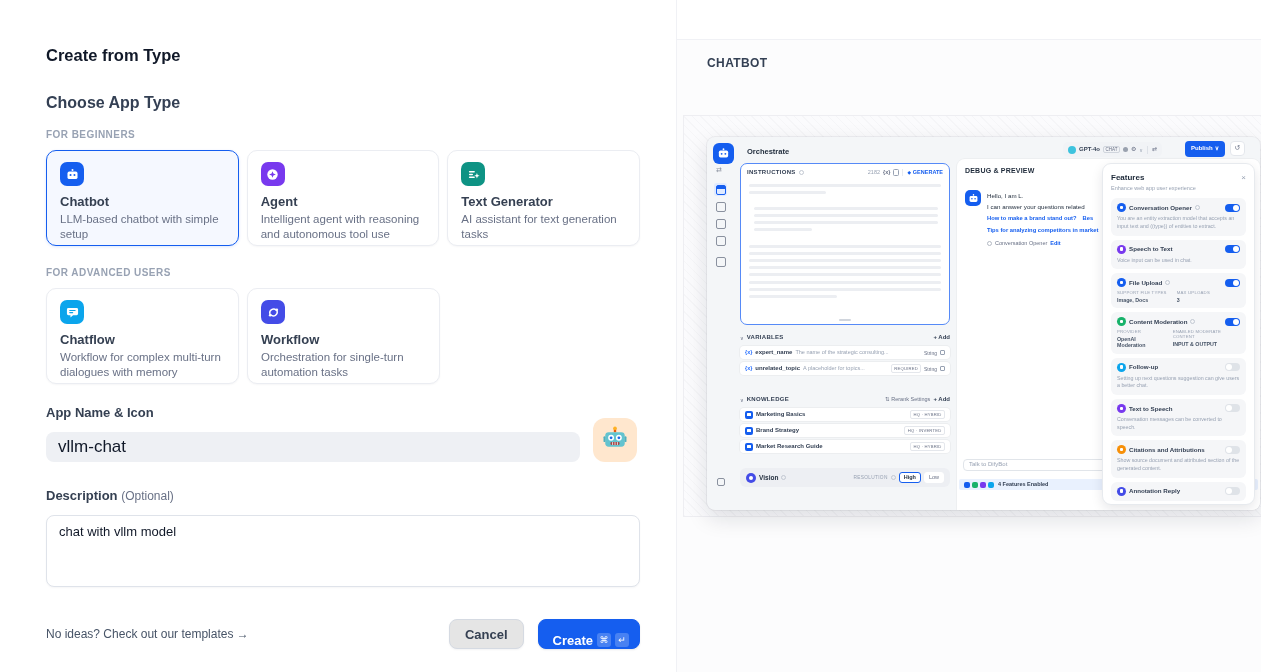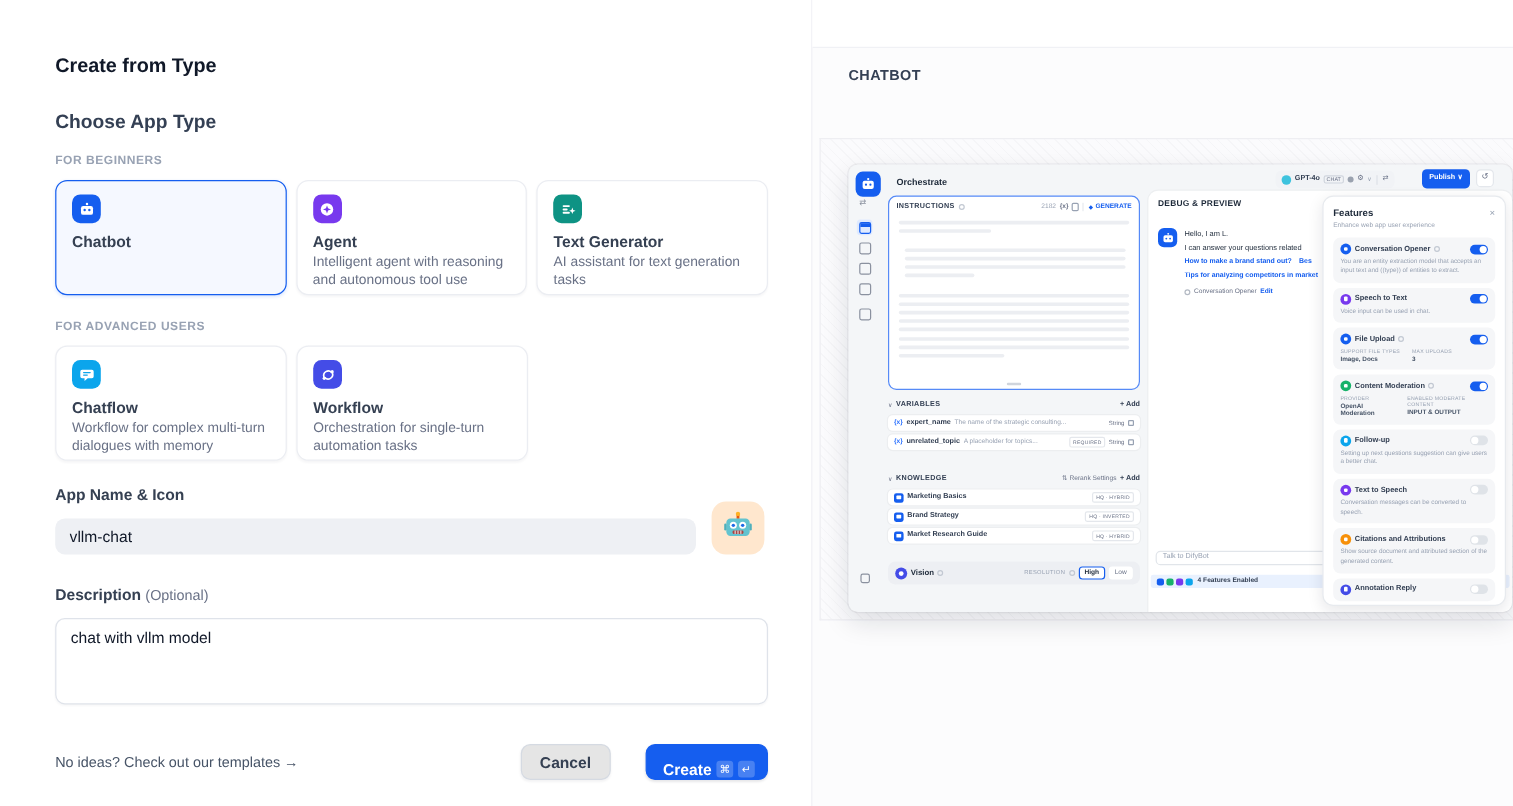--- a/index.html
+++ b/index.html
@@ -13,28 +13,28 @@
 .grp-label{font-size:10px;font-weight:600;color:#98a2b3;letter-spacing:.45px;margin-bottom:10px}
 .cards{display:flex;gap:8px}
 .card{width:193px;height:96px;border:1px solid #ebedf2;border-radius:10px;background:#fff;padding:11px 13px;box-shadow:0 1px 2px rgba(16,24,40,.04);cursor:pointer}
 .card.selected{border:1.5px solid #155eef;background:#f5f8ff;box-shadow:0 1px 3px rgba(21,94,239,.15)}
 .cicon{width:24px;height:24px;border-radius:7px;display:flex;align-items:center;justify-content:center;margin-bottom:8px}
 .ctitle{font-size:13px;font-weight:700;color:#354052;margin-bottom:3px}
 .cdesc{font-size:11.5px;color:#697186;line-height:1.32}
 .field-label{font-size:13px;font-weight:700;color:#354052;margin:12px 0 12px}
 .field-label .opt{font-weight:400;color:#697186;font-size:12px}
 .name-row{position:relative;height:30px;margin-bottom:26px}
-.name-input{width:534px;height:30px;background:#eef0f4;border:none;border-radius:8px;padding:0 12px;font-size:13px;color:#101828;font-family:inherit;outline:none}
+.name-input{width:534px;height:30px;background:#eef0f4;border:none;border-radius:8px;padding:0 12px;font-size:17px;color:#101828;font-family:inherit;outline:none}
 .emoji-tile{position:absolute;left:547px;top:-14px;width:44px;height:44px;border-radius:12px;background:#ffe7ce;display:flex;align-items:center;justify-content:center;cursor:pointer}
 .desc-area{width:594px;height:72px;border:1px solid #dfe3ea;border-radius:8px;background:#fff;padding:8px 12px;font-size:13px;color:#101828;font-family:inherit;resize:none;outline:none;box-shadow:0 1px 2px rgba(16,24,40,.04)}
 .footer{display:flex;align-items:center;width:594px;margin-top:28px}
 .tpl-link{font-size:12px;color:#475467;text-decoration:none;cursor:pointer}
 .btn{height:30px;border-radius:8px;font-size:13px;font-weight:600;display:inline-flex;align-items:center;justify-content:center;cursor:pointer;font-family:inherit}
 .btn-cancel{margin-left:auto;background:#e5e5e5;border:1px solid #d5dae2;color:#354052;padding:0 15px;box-shadow:0 1px 2px rgba(16,24,40,.05)}
-.btn-create{margin-left:29px;background:#155eef;border:1px solid #155eef;color:#fff;padding:12px 10px 0 14px;box-shadow:0 1px 2px rgba(16,24,40,.1)}
+.btn-create{margin-left:14px;background:#155eef;border:1px solid #155eef;color:#fff;padding:12px 10px 0 14px;box-shadow:0 1px 2px rgba(16,24,40,.1)}
 .kbd{display:inline-flex;align-items:center;justify-content:center;width:14px;height:14px;border-radius:3px;background:rgba(255,255,255,.22);font-size:9px;margin-left:4px;font-weight:400}
 
 .right{position:absolute;left:676px;top:0;width:585px;height:672px;background:#fcfcfd;border-left:1px solid #f0f1f5}
 .right-top{height:40px;background:#fff;border-bottom:1px solid #f0f1f5}
 .info{padding:16px 30px 0}
 .info-title{font-size:12px;font-weight:700;color:#344054;letter-spacing:.4px;margin-bottom:7px}
 .info-desc{font-size:12px;color:#697186;line-height:1.55;max-width:415px}
 .learn{color:#155eef;font-weight:500;cursor:pointer}
 .hatch{position:absolute;left:6px;top:115px;right:0;height:402px;border:1px solid #eeeef2;border-right:none;background:repeating-linear-gradient(45deg,rgba(16,24,40,.025) 0 1px,transparent 1px 6px),#fbfbfd}
 
@@ -143,20 +143,21 @@
           <div class="card selected">
             <div class="cicon" style="background: rgb(21, 94, 239);">
               <svg viewBox="0 0 14 14" width="13" height="13">
                 <circle cx="7" cy="2.1" r="1.1" fill="#fff"></circle>
                 <rect x="1.6" y="3.9" width="10.8" height="8" rx="2" fill="#fff"></rect>
                 <circle cx="4.9" cy="7.6" r="1.1" fill="#155eef"></circle>
                 <circle cx="9.1" cy="7.6" r="1.1" fill="#155eef"></circle>
               </svg>
             </div>
             <div class="ctitle">Chatbot</div>
+            <div class="cdesc">LLM-based chatbot with simple setup</div>
           </div>
           <div class="card">
             <div class="cicon" style="background: rgb(120, 57, 238);">
               <svg viewBox="0 0 14 14" width="13" height="13">
                 <circle cx="7" cy="7" r="5.6" fill="#fff"></circle>
                 <path d="M7 3.4l.95 2.65L10.6 7l-2.65.95L7 10.6l-.95-2.65L3.4 7l2.65-.95z" fill="#7839ee"></path>
               </svg>
             </div>
             <div class="ctitle">Agent</div>
             <div class="cdesc">Intelligent agent with reasoning and autonomous tool use</div>

